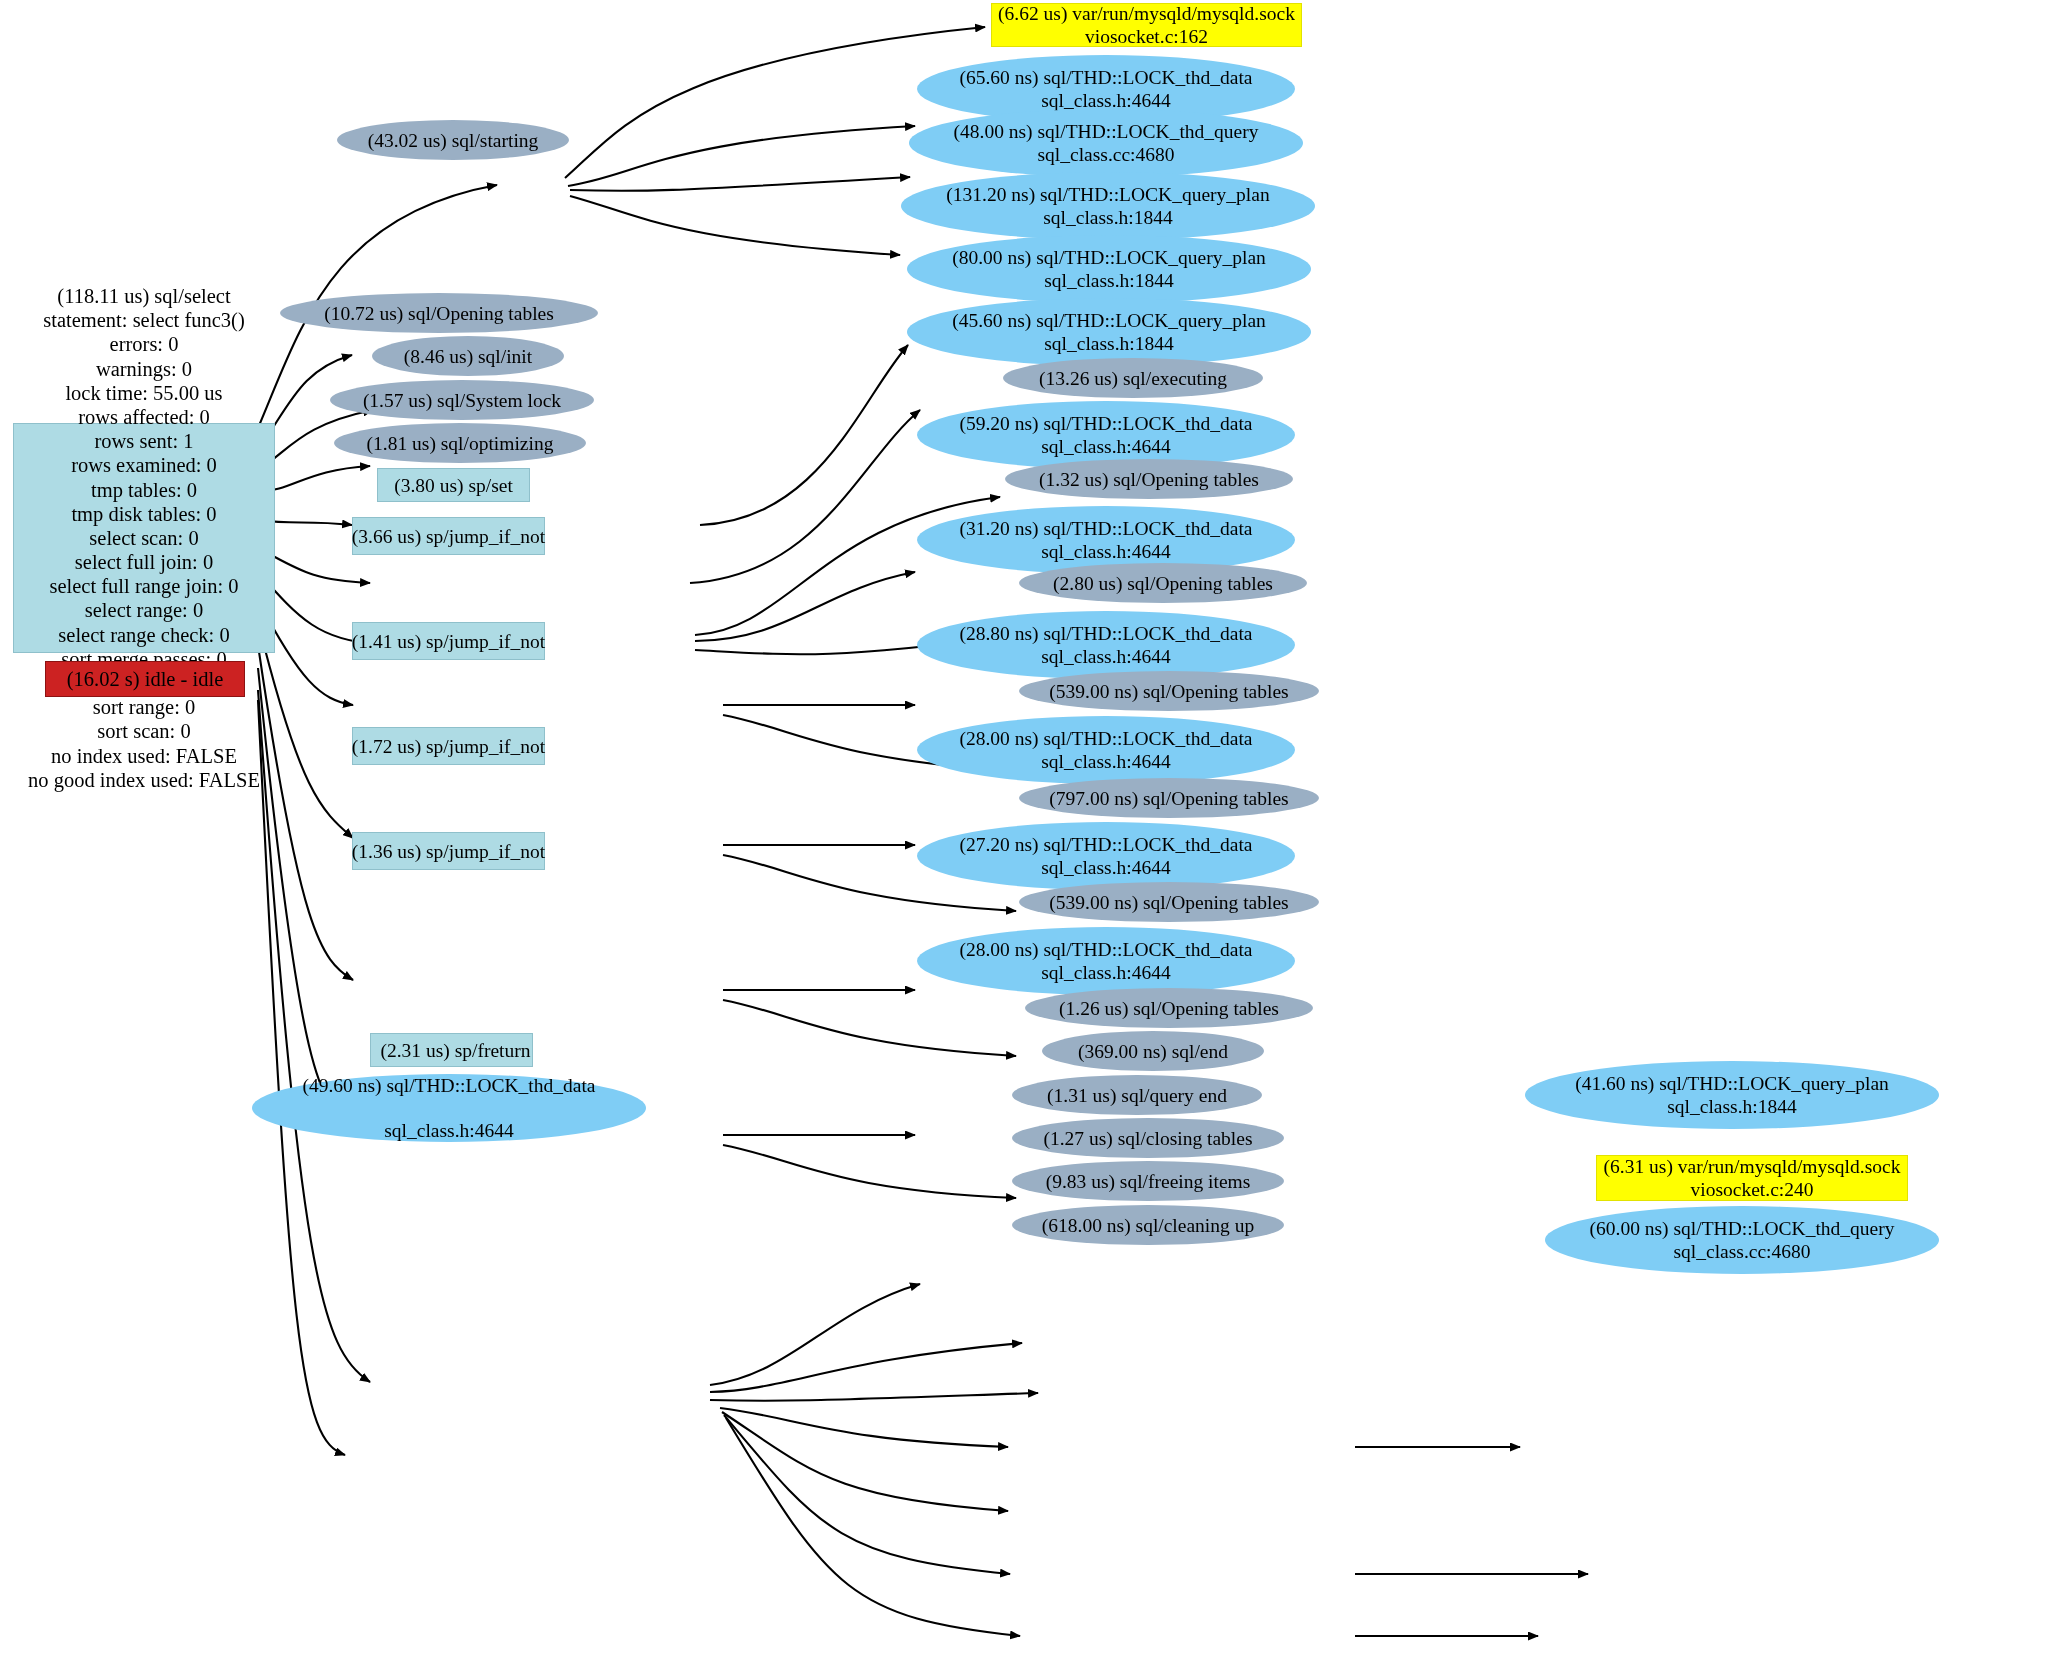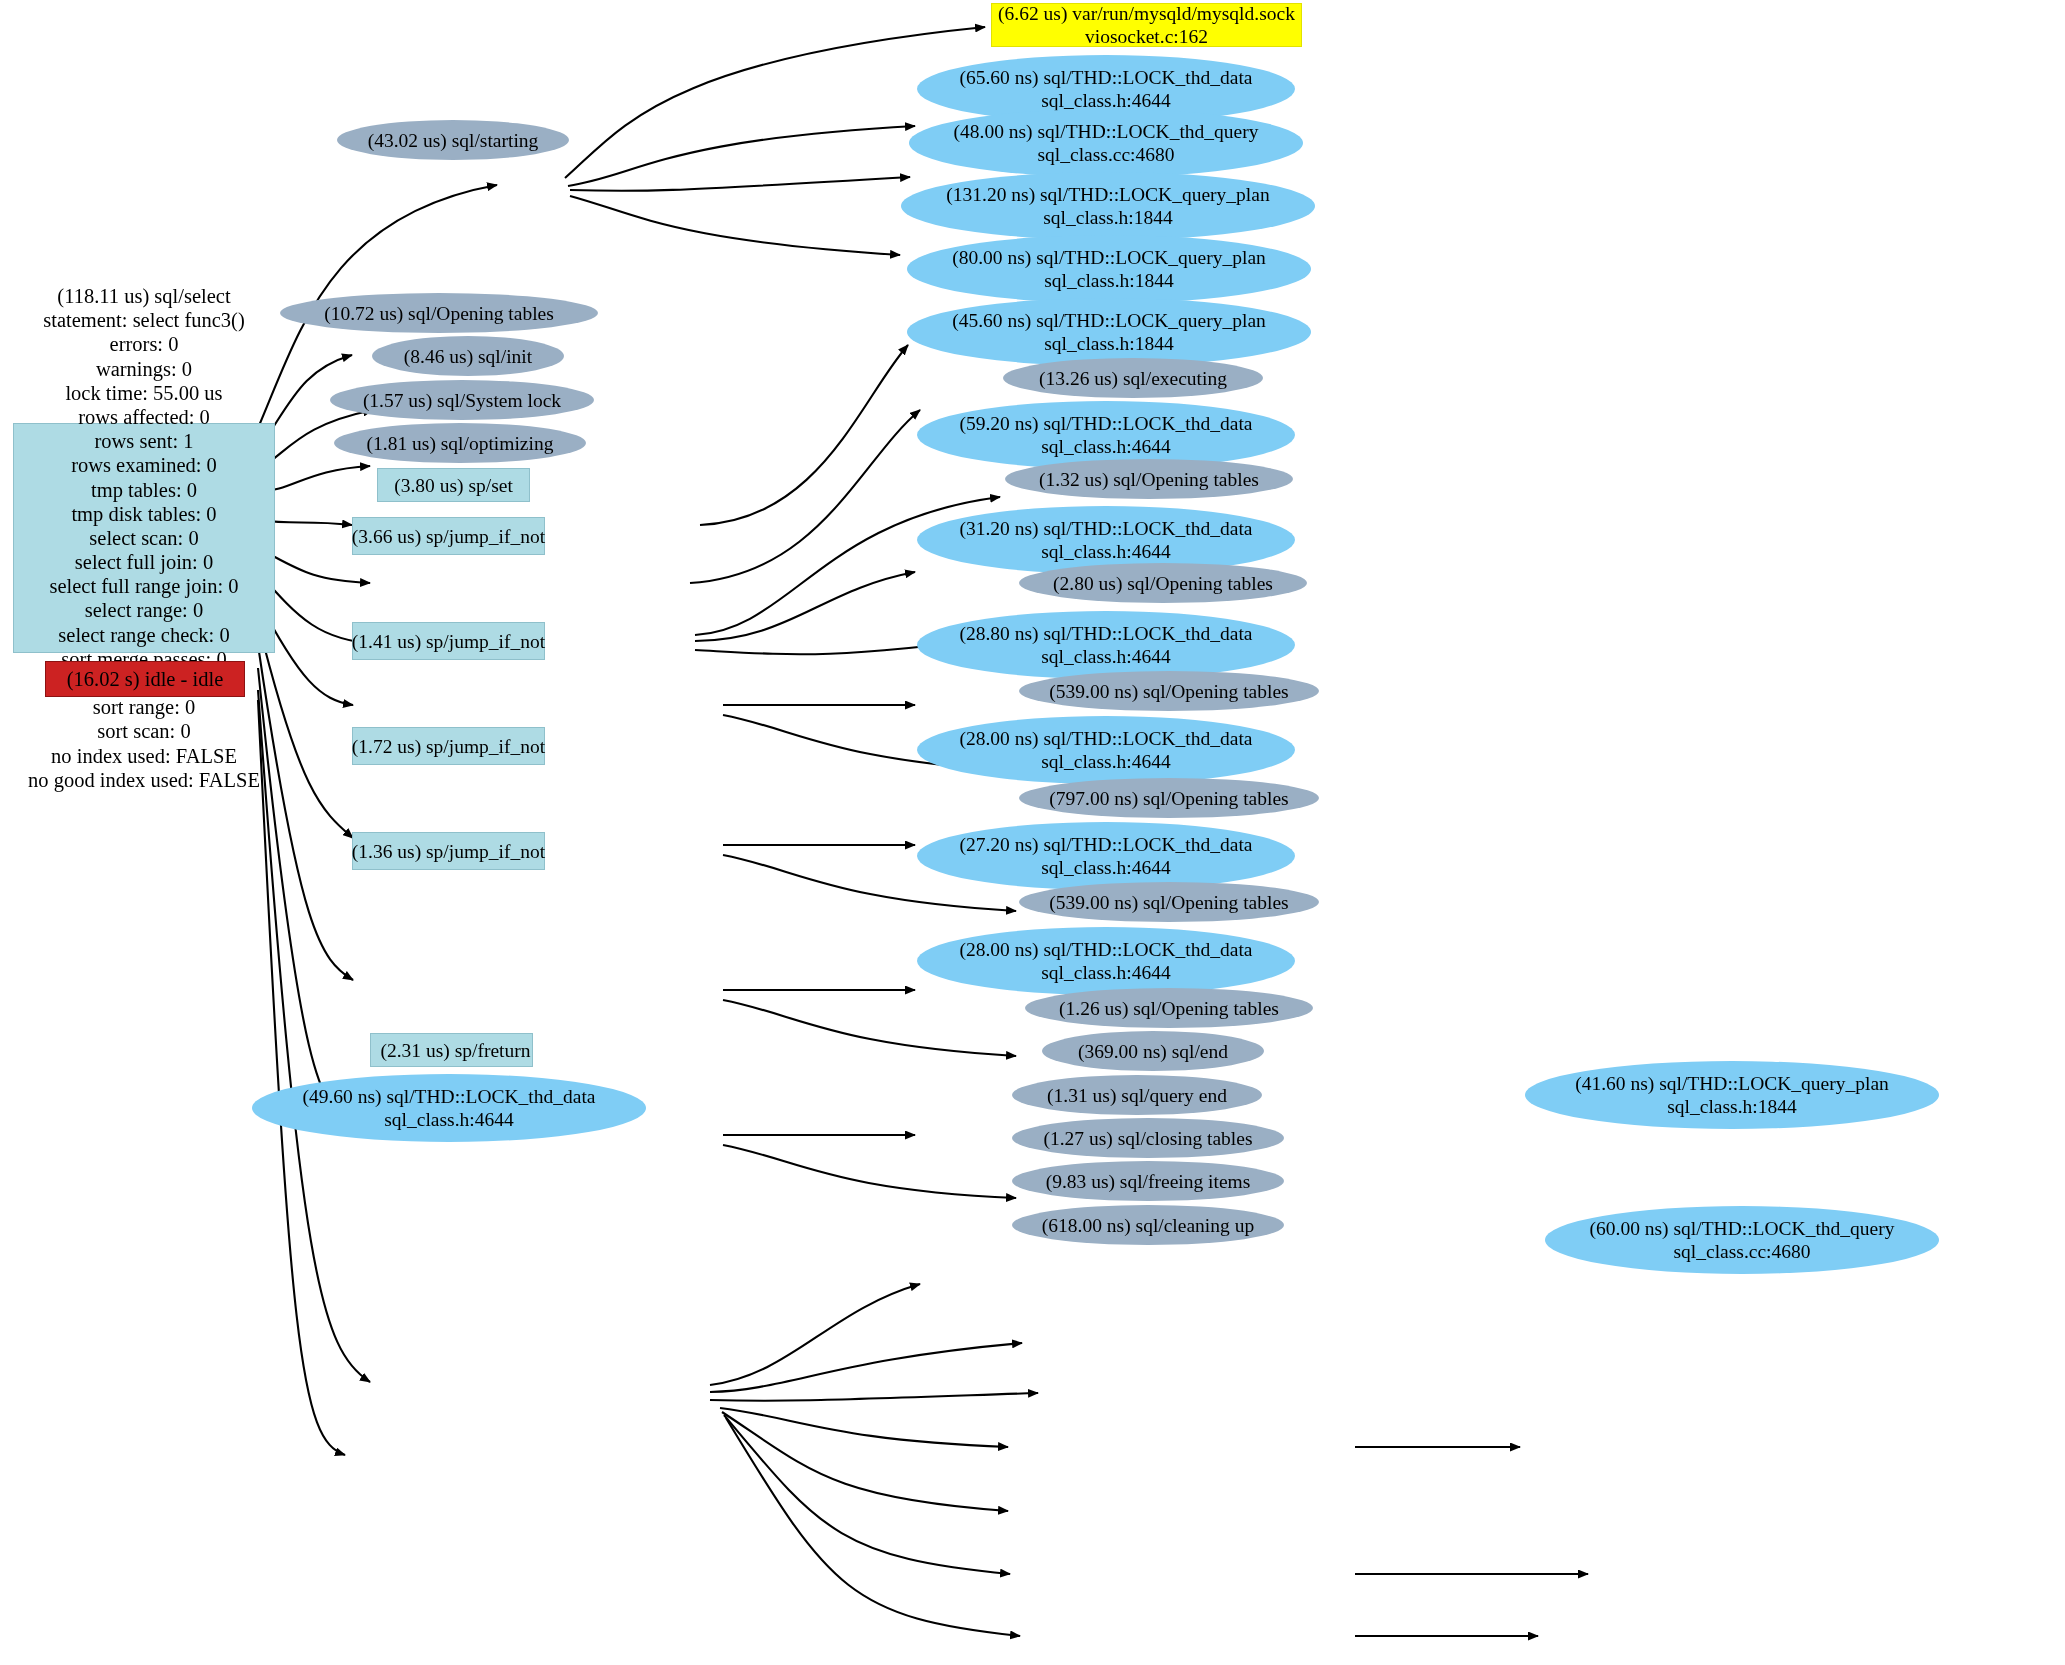--- a/index.html
+++ b/index.html
@@ -302,29 +302,33 @@
   </div>
 
   <div class="node box box-lightblue fs-19" style="left:352px; top:832px; width:193px; height:38px;">
     <span class="line">(1.36 us) sp/jump_if_not</span>
   </div>
 
   <div class="node box box-lightblue fs-19" style="left:370px; top:1033px; width:163px; height:34px;padding-left:8px;">
     <span class="line">(2.31 us) sp/freturn</span>
   </div>
 
-  <div class="node ellipse ell-blue fs-19" style="left:252px; top:1074px; width:394px; height:68px;">
+  <div class="node ellipse ell-blue fs-19" style="left:252px; top:1074px; width:394px; height:68px;justify-content:space-between;">
     <span class="line">(49.60 ns) sql/THD::LOCK_thd_data</span>
     <span class="line">sql_class.h:4644</span>
   </div>
 
   <div class="node ellipse ell-blue fs-19" style="left:1525px; top:1061px; width:414px; height:68px;">
     <span class="line">(41.60 ns) sql/THD::LOCK_query_plan</span>
     <span class="line">sql_class.h:1844</span>
   </div>
 
+  <div class="node box box-yellow fs-19" style="left:1596px; top:1155px; width:312px; height:46px;">
+    <span class="line">(6.31 us) var/run/mysqld/mysqld.sock</span>
+    <span class="line">viosocket.c:240</span>
+  </div>
 
   <div class="node ellipse ell-blue fs-19" style="left:1545px; top:1206px; width:394px; height:68px;">
     <span class="line">(60.00 ns) sql/THD::LOCK_thd_query</span>
     <span class="line">sql_class.cc:4680</span>
   </div>
 
 </div>
 
 </body></html>

